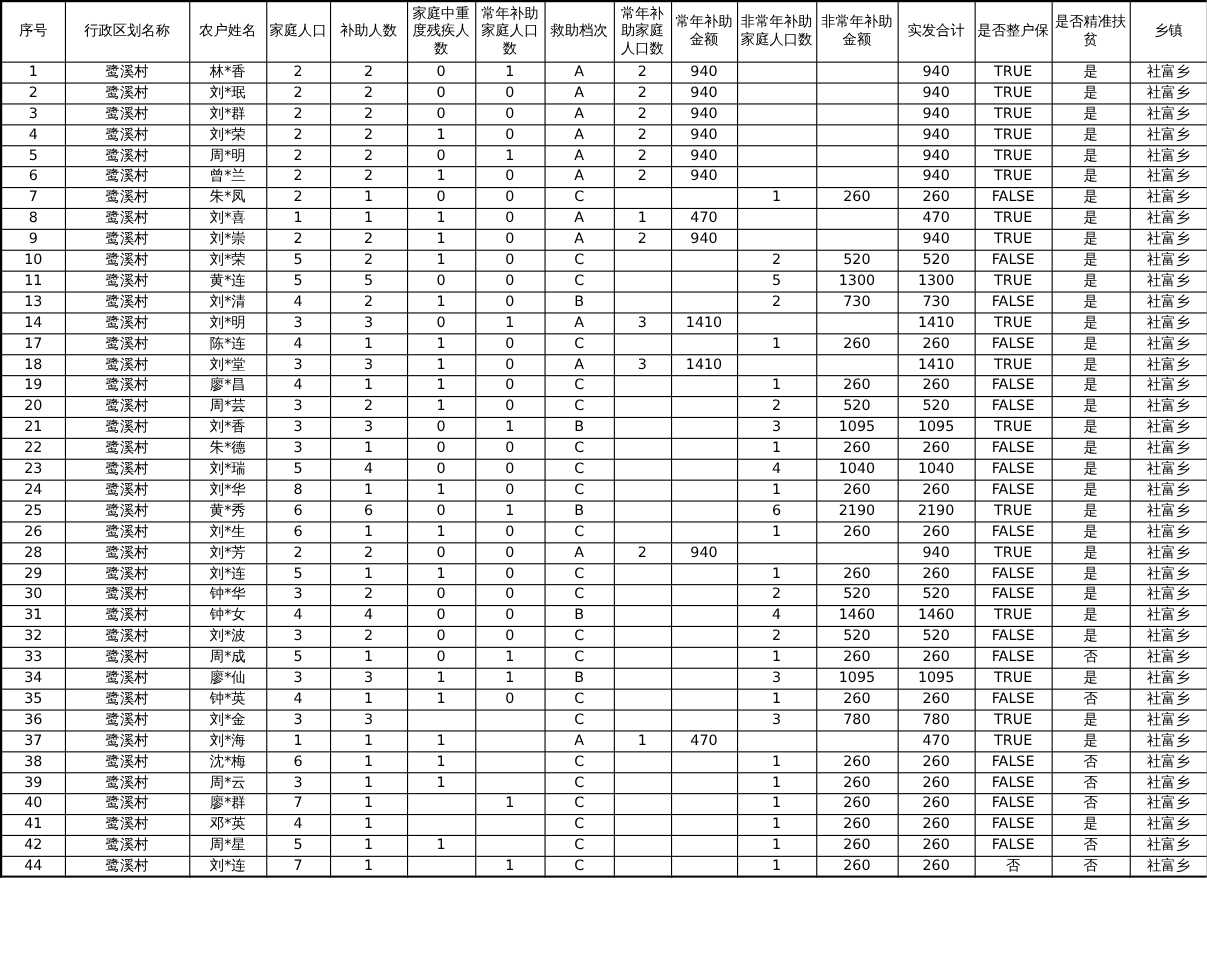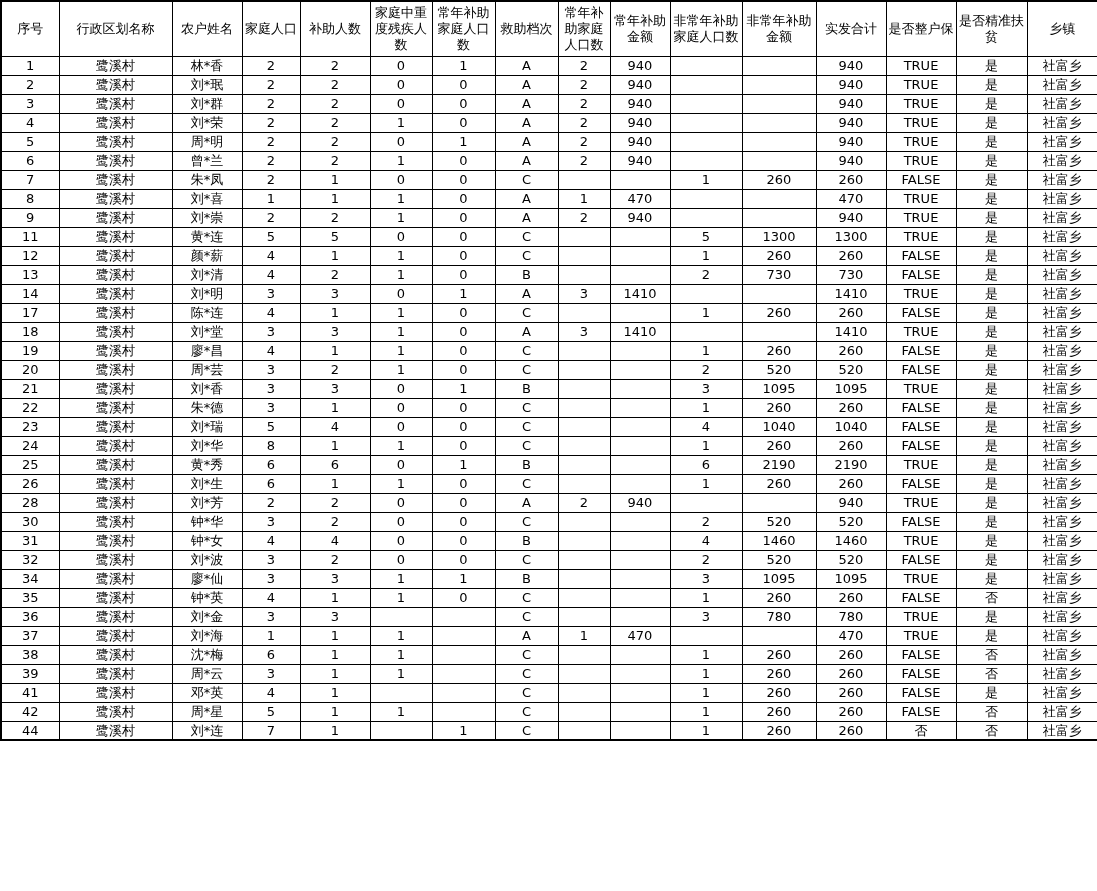--- a/index.html
+++ b/index.html
@@ -239,52 +239,52 @@
         <td>2</td>
         <td>940</td>
         <td></td>
         <td></td>
         <td>940</td>
         <td>TRUE</td>
         <td>是</td>
         <td>社富乡</td>
       </tr>
       <tr>
+        <td>10</td>
+        <td>鹭溪村</td>
+        <td>刘*荣</td>
+        <td>5</td>
+        <td>2</td>
+        <td>1</td>
+        <td>0</td>
+        <td>C</td>
+        <td></td>
+        <td></td>
+        <td>2</td>
+        <td>520</td>
+        <td>520</td>
+        <td>FALSE</td>
+        <td>是</td>
+        <td>社富乡</td>
+      </tr>
+      <tr>
         <td>11</td>
         <td>鹭溪村</td>
         <td>黄*连</td>
         <td>5</td>
         <td>5</td>
         <td>0</td>
         <td>0</td>
         <td>C</td>
         <td></td>
         <td></td>
         <td>5</td>
         <td>1300</td>
         <td>1300</td>
         <td>TRUE</td>
-        <td>是</td>
-        <td>社富乡</td>
-      </tr>
-      <tr>
-        <td>12</td>
-        <td>鹭溪村</td>
-        <td>颜*薪</td>
-        <td>4</td>
-        <td>1</td>
-        <td>1</td>
-        <td>0</td>
-        <td>C</td>
-        <td></td>
-        <td></td>
-        <td>1</td>
-        <td>260</td>
-        <td>260</td>
-        <td>FALSE</td>
         <td>是</td>
         <td>社富乡</td>
       </tr>
       <tr>
         <td>13</td>
         <td>鹭溪村</td>
         <td>刘*清</td>
         <td>4</td>
         <td>2</td>
         <td>1</td>
@@ -509,20 +509,38 @@
         <td>2</td>
         <td>940</td>
         <td></td>
         <td></td>
         <td>940</td>
         <td>TRUE</td>
         <td>是</td>
         <td>社富乡</td>
       </tr>
       <tr>
+        <td>29</td>
+        <td>鹭溪村</td>
+        <td>刘*连</td>
+        <td>5</td>
+        <td>1</td>
+        <td>1</td>
+        <td>0</td>
+        <td>C</td>
+        <td></td>
+        <td></td>
+        <td>1</td>
+        <td>260</td>
+        <td>260</td>
+        <td>FALSE</td>
+        <td>是</td>
+        <td>社富乡</td>
+      </tr>
+      <tr>
         <td>30</td>
         <td>鹭溪村</td>
         <td>钟*华</td>
         <td>3</td>
         <td>2</td>
         <td>0</td>
         <td>0</td>
         <td>C</td>
         <td></td>
         <td></td>
@@ -563,20 +581,38 @@
         <td></td>
         <td></td>
         <td>2</td>
         <td>520</td>
         <td>520</td>
         <td>FALSE</td>
         <td>是</td>
         <td>社富乡</td>
       </tr>
       <tr>
+        <td>33</td>
+        <td>鹭溪村</td>
+        <td>周*成</td>
+        <td>5</td>
+        <td>1</td>
+        <td>0</td>
+        <td>1</td>
+        <td>C</td>
+        <td></td>
+        <td></td>
+        <td>1</td>
+        <td>260</td>
+        <td>260</td>
+        <td>FALSE</td>
+        <td>否</td>
+        <td>社富乡</td>
+      </tr>
+      <tr>
         <td>34</td>
         <td>鹭溪村</td>
         <td>廖*仙</td>
         <td>3</td>
         <td>3</td>
         <td>1</td>
         <td>1</td>
         <td>B</td>
         <td></td>
         <td></td>
@@ -660,20 +696,38 @@
         <td>社富乡</td>
       </tr>
       <tr>
         <td>39</td>
         <td>鹭溪村</td>
         <td>周*云</td>
         <td>3</td>
         <td>1</td>
         <td>1</td>
         <td></td>
+        <td>C</td>
+        <td></td>
+        <td></td>
+        <td>1</td>
+        <td>260</td>
+        <td>260</td>
+        <td>FALSE</td>
+        <td>否</td>
+        <td>社富乡</td>
+      </tr>
+      <tr>
+        <td>40</td>
+        <td>鹭溪村</td>
+        <td>廖*群</td>
+        <td>7</td>
+        <td>1</td>
+        <td></td>
+        <td>1</td>
         <td>C</td>
         <td></td>
         <td></td>
         <td>1</td>
         <td>260</td>
         <td>260</td>
         <td>FALSE</td>
         <td>否</td>
         <td>社富乡</td>
       </tr>

